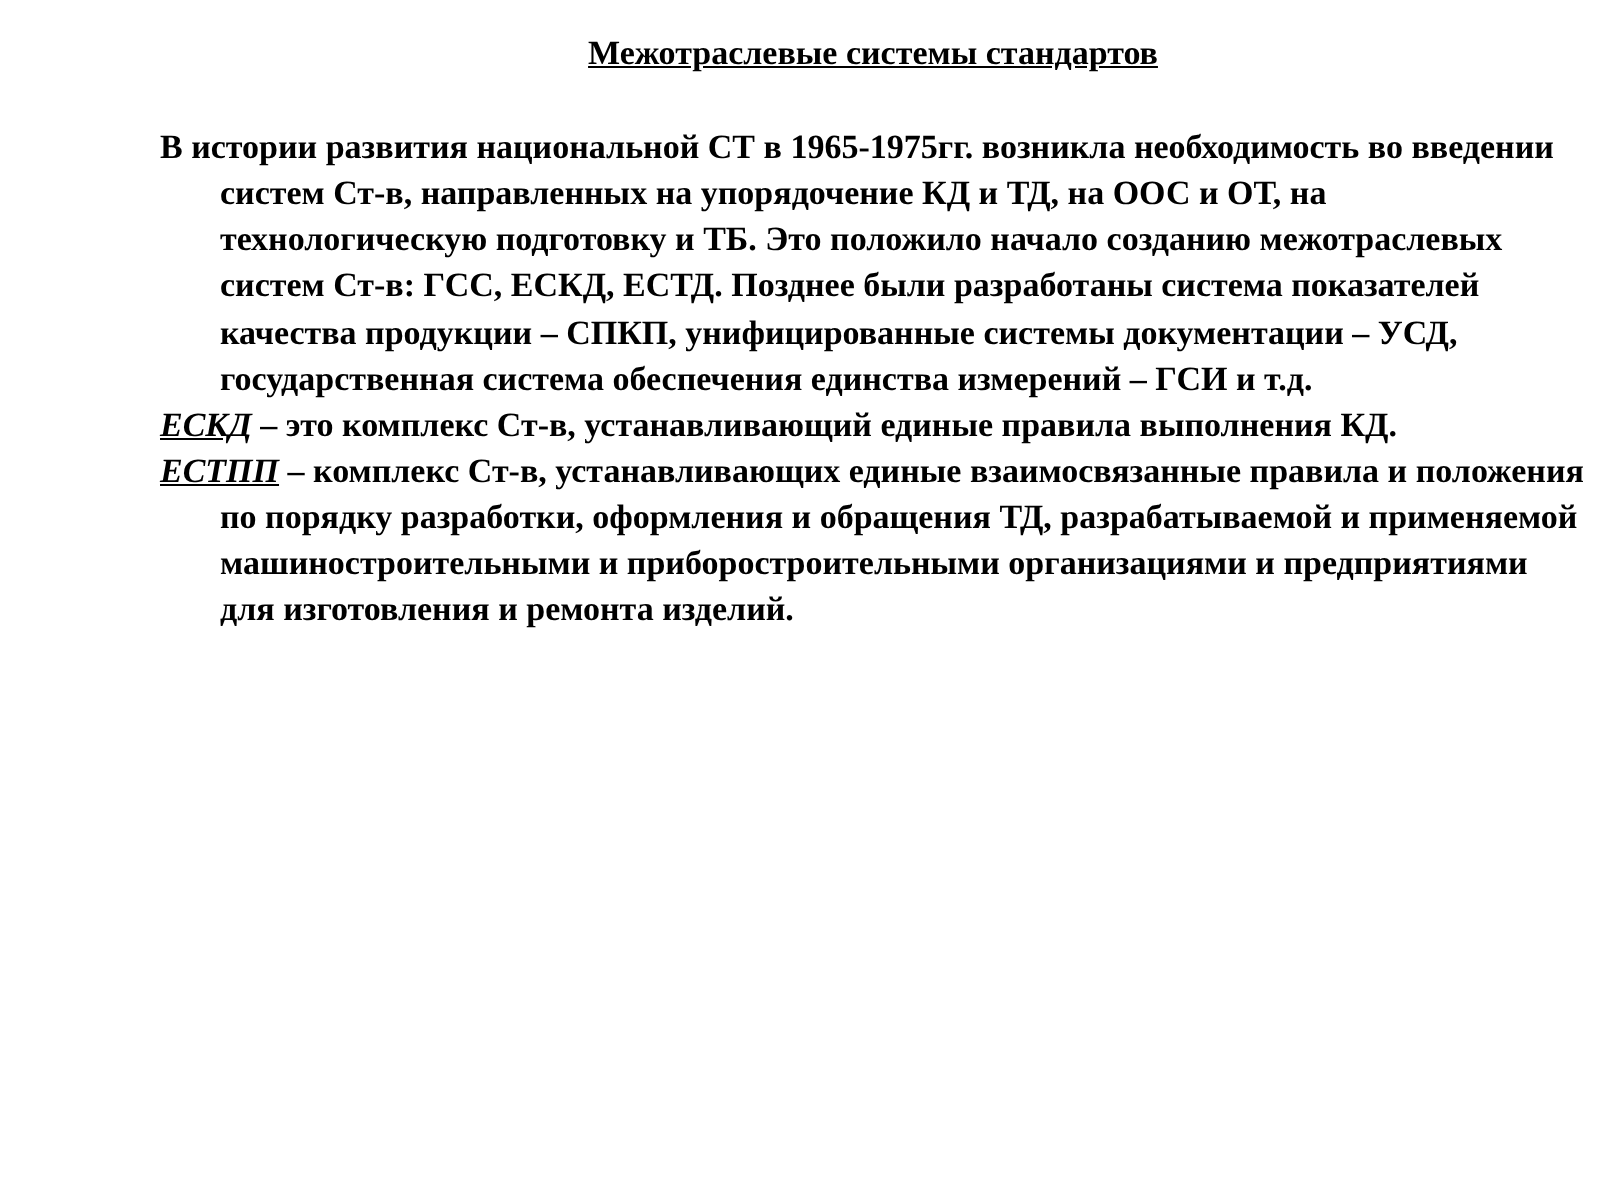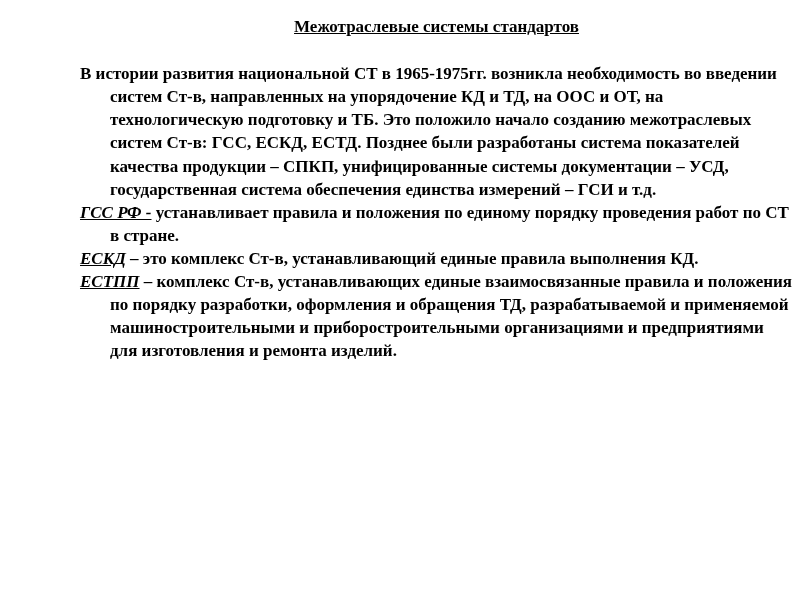--- a/index.html
+++ b/index.html
@@ -52,23 +52,20 @@
 <body>
 
 <div class="slide">
 
   <h1 class="doc-title">Межотраслевые системы стандартов</h1>
 
   <p class="para">
     <span>В истории развития национальной СТ в 1965-1975гг. возникла необходимость во введении систем Ст-в, направленных на упорядочение КД и ТД, на ООС и ОТ, на технологическую подготовку и ТБ. Это положило начало созданию межотраслевых систем Ст-в: ГСС, ЕСКД, ЕСТД. Позднее были разработаны система показателей качества продукции – СПКП, унифицированные системы документации – УСД, государственная система обеспечения единства измерений – ГСИ и т.д.</span>
   </p>
 
-  <p class="para">
-    <span class="lead-italic">ГСС РФ -</span><span> устанавливает правила и положения по единому порядку проведения работ по СТ в стране.</span>
-  </p>
 
   <p class="para">
     <span class="lead-italic">ЕСКД</span><span> – это комплекс Ст-в, устанавливающий единые правила выполнения КД.</span>
   </p>
 
   <p class="para">
     <span class="lead-italic">ЕСТПП</span><span> – комплекс Ст-в, устанавливающих единые взаимосвязанные правила и положения по порядку разработки, оформления и обращения ТД, разрабатываемой и применяемой машиностроительными и приборостроительными организациями и предприятиями для изготовления и ремонта изделий.</span>
   </p>
 
 

